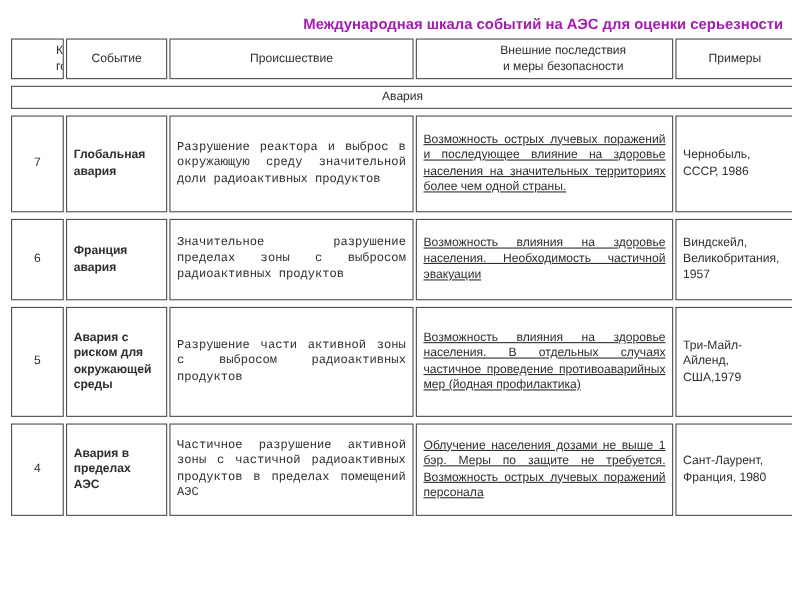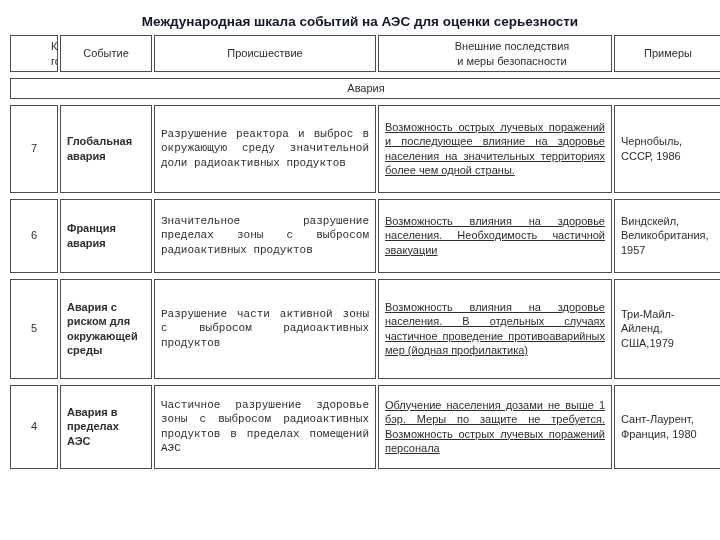--- a/index.html
+++ b/index.html
@@ -9,24 +9,24 @@
     color: #2e2e2e;
   }
   .page {
     width: 720px;
     height: 540px;
     background: #ffffff;
     padding: 10px 8px 8px 8px;
     overflow: hidden;
   }
   .title {
-    text-align: center;
+    text-align: right;
     font-weight: bold;
     font-size: 13.5px;
-    color: #0f172a;
+    color: #a21caf;
   }
   .title .line1 { margin: 4px 0 0 0; }
   .title .line2 { margin: 14px 0 8px 0; }
 
   table.ines {
     border-collapse: separate;
     border-spacing: 2px 6px;
     width: 704px;
     table-layout: fixed;
     font-size: 11px;
@@ -114,20 +114,20 @@
         <td class="cat">5</td>
         <td class="event">Авария с риском для окружающей среды</td>
         <td class="incident">Разрушение части активной зоны с выбросом радиоактивных продуктов</td>
         <td class="conseq">Возможность влияния на здоровье населения. В отдельных случаях частичное проведение противоаварийных мер (йодная профилактика)</td>
         <td class="examples">Три-Майл-Айленд, США,1979</td>
       </tr>
 
       <tr class="r3">
         <td class="cat">4</td>
         <td class="event">Авария в пределах АЭС</td>
-        <td class="incident">Частичное разрушение здоровье зоны с выбросом радиоактивных продуктов в пределах помещений АЭС</td>
+        <td class="incident">Частичное разрушение активной зоны с частичной радиоактивных продуктов в пределах помещений АЭС</td>
         <td class="conseq">Облучение населения дозами не выше 1 бэр. Меры по защите не требуется. Возможность острых лучевых поражений персонала</td>
         <td class="examples">Сант-Лаурент, Франция, 1980</td>
       </tr>
     </tbody>
   </table>
 
 </div>
 
 </body></html>

